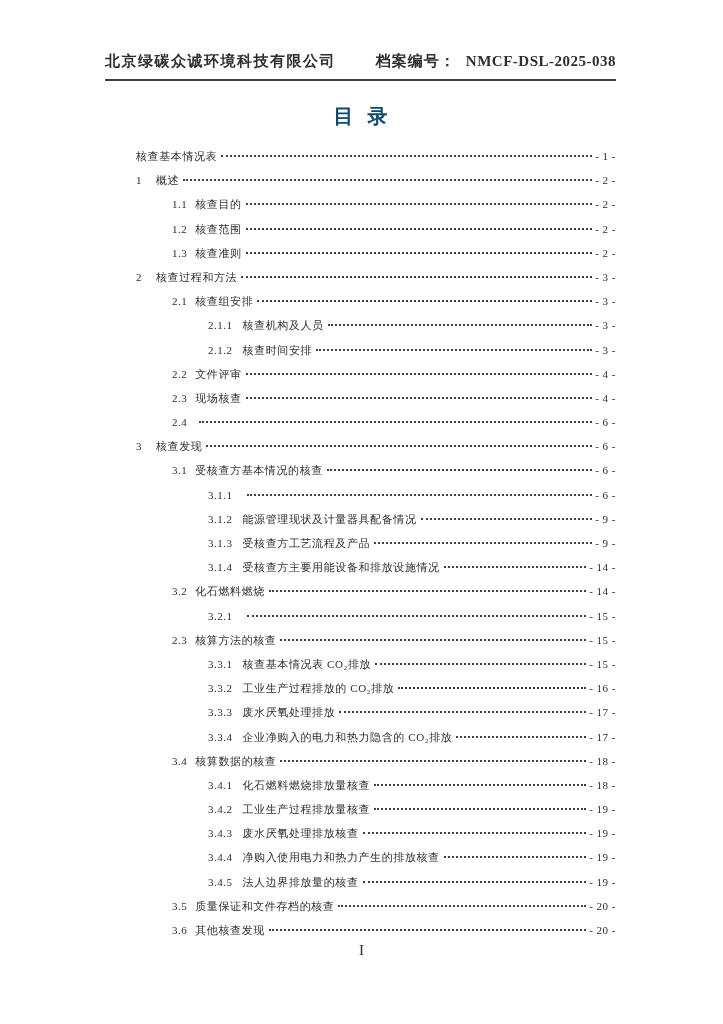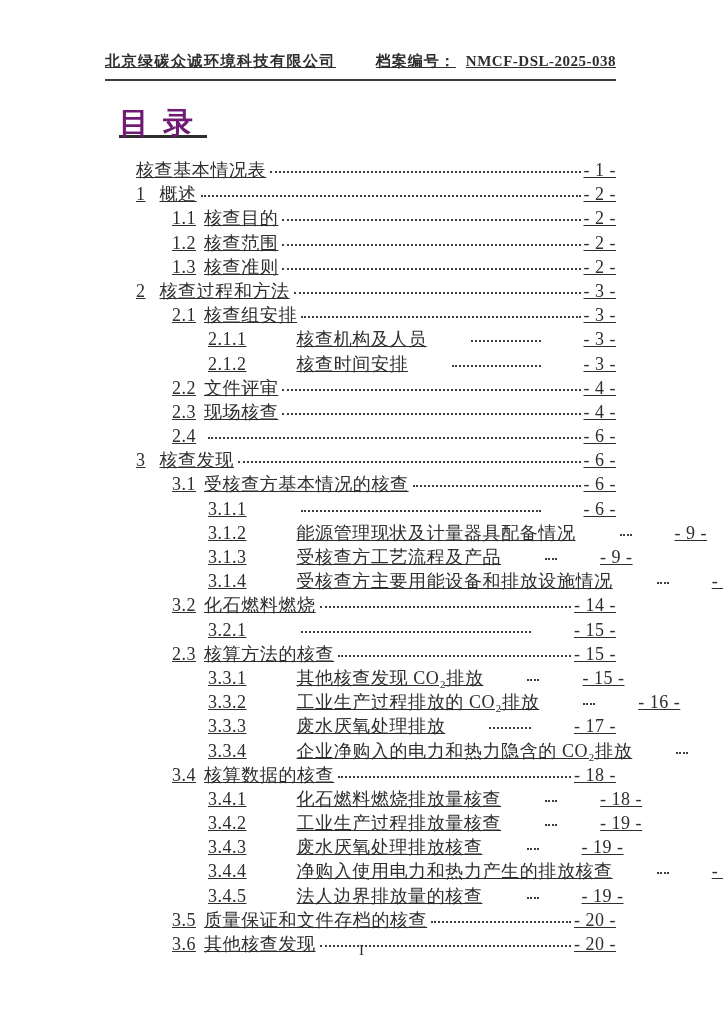--- a/index.html
+++ b/index.html
@@ -11,21 +11,20 @@
     position: relative;
     width: 723px;
     height: 1024px;
     margin: 0 auto;
     background: #ffffff;
     box-sizing: border-box;
     padding: 52px 107px 0 105px;
     font-family: "Liberation Serif", "DejaVu Serif", serif;
     color: #2e2e2e;
     overflow: hidden;
-    text-decoration: underline;
   }
   
   .header {
     display: flex;
     justify-content: space-between;
     align-items: baseline;
     font-size: 15px;
     font-weight: bold;
     padding-bottom: 8px;
     border-bottom: 2px solid #404040;
@@ -42,41 +41,42 @@
   .header-archive-label {
     letter-spacing: 1px;
     margin-right: 10px;
   }
   .header-archive-number {
     letter-spacing: 0.5px;
   }
   
   .toc-title {
     margin: 22px 0 14px 0;
-    font-size: 30px;
+    font-size: 20px;
     font-weight: bold;
+    text-align: center;
     letter-spacing: 14px;
     text-indent: 14px; 
-    color: #701a75;
+    color: #0c4a6e;
   }
   
   .toc-list {
     margin-top: 2px;
   }
   .toc-row {
     display: flex;
     align-items: baseline;
     height: 24.2px;
     line-height: 24.2px;
-    font-size: 18px;
+    font-size: 11px;
     white-space: nowrap;
   }
   .toc-row.lvl0 { padding-left: 31px; }
   .toc-row.lvl1 { padding-left: 67px; }
-  .toc-row.lvl2 { padding-left: 103px; gap: 40px; }
+  .toc-row.lvl2 { padding-left: 103px; }
   .toc-num {
     flex: 0 0 auto;
     letter-spacing: 0.5px;
   }
   .lvl0 .toc-num { margin-right: 14px; }
   .lvl1 .toc-num { margin-right: 8px; }
   .lvl2 .toc-num { margin-right: 10px; }
   .toc-label {
     flex: 0 0 auto;
     letter-spacing: 0.6px;
@@ -238,21 +238,21 @@
     <span class="toc-page">- 15 -</span>
   </div>
       <div class="toc-row lvl1">
     <span class="toc-num">2.3</span>
     <span class="toc-label">核算方法的核查</span>
     <span class="toc-leader"></span>
     <span class="toc-page">- 15 -</span>
   </div>
       <div class="toc-row lvl2">
     <span class="toc-num">3.3.1</span>
-    <span class="toc-label">其他核查发现 CO₂排放</span>
+    <span class="toc-label">核查基本情况表 CO₂排放</span>
     <span class="toc-leader"></span>
     <span class="toc-page">- 15 -</span>
   </div>
       <div class="toc-row lvl2">
     <span class="toc-num">3.3.2</span>
     <span class="toc-label">工业生产过程排放的 CO₂排放</span>
     <span class="toc-leader"></span>
     <span class="toc-page">- 16 -</span>
   </div>
       <div class="toc-row lvl2">

